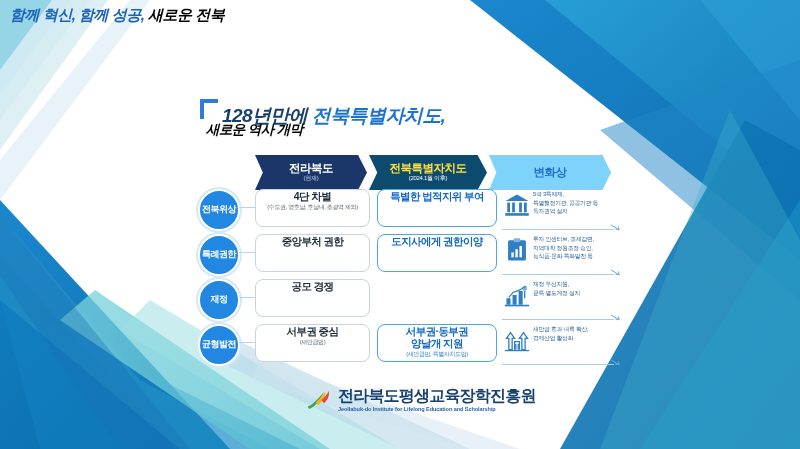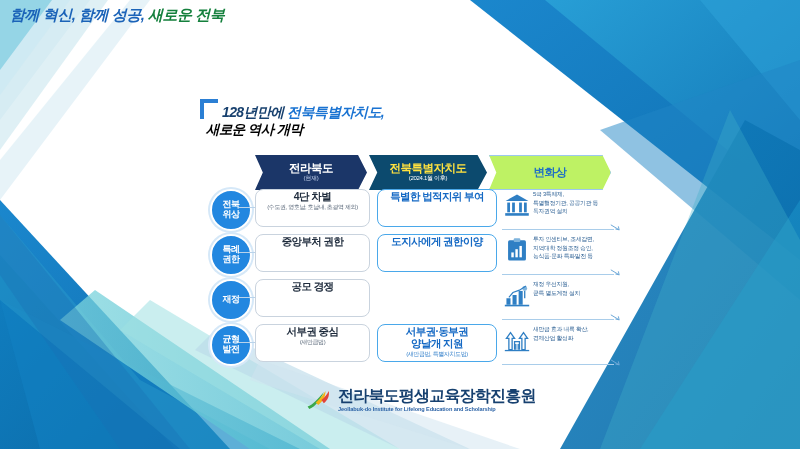--- a/index.html
+++ b/index.html
@@ -12,38 +12,38 @@
   #bg{position:absolute;inset:0;width:800px;height:449px;}
   .content{position:absolute;inset:0;}
 
   
   .kicker{
     position:absolute;left:10px;top:6px;
     font-size:15px;font-weight:bold;font-style:italic;
     letter-spacing:-0.5px;white-space:nowrap;
   }
   .kicker .k1{color:#1b63b8;}
-  .kicker .k2{color:#15803d;}
+  .kicker .k2{color:#000000;}
 
   .headline{
     position:absolute;left:0;top:46px;width:800px;text-align:center;
     font-size:28px;font-weight:bold;letter-spacing:-1.2px;
     color:#16406f;white-space:nowrap;
   }
   .headline .hl{color:#f5c518;}
 
   
   .subwrap{position:absolute;left:200px;top:99px;}
   .bracket{
     position:absolute;left:0;top:0;width:14px;height:16px;
     border-left:4px solid #2b7fd4;border-top:4px solid #2b7fd4;
   }
   .subline{
     position:absolute;left:22px;top:4px;
-    font-size:14px;font-weight:bold;font-style:italic;
+    font-size:19px;font-weight:bold;font-style:italic;
     color:#17406e;letter-spacing:-0.6px;white-space:nowrap;line-height:1.35;
   }
   .subline .blue{color:#1a73d2;}
   .subline2{
     position:absolute;left:6px;top:22px;
     font-size:13.5px;font-weight:bold;font-style:italic;
     color:#000000;letter-spacing:-0.6px;white-space:nowrap;
   }
 
   
@@ -61,31 +61,31 @@
   .chev-a{left:57px;width:112px;background:#1b3668;
     clip-path:polygon(0 0,92% 0,100% 50%,92% 100%,0 100%,7% 50%);}
   .chev-a .t1{color:#ffffff;}
   .chev-a .t2{color:#c8d6ef;}
 
   .chev-b{left:171px;width:118px;background:#0c4a6e;
     clip-path:polygon(0 0,92% 0,100% 50%,92% 100%,0 100%,7% 50%);}
   .chev-b .t1{color:#ffe23f;}
   .chev-b .t2{color:#ffffff;}
 
-  .chev-c{left:291px;width:122px;background:#bef264;border:1px solid #9cc8ee;
+  .chev-c{left:291px;width:122px;background:#7dd3fc;border:1px solid #9cc8ee;
     clip-path:polygon(0 0,93% 0,100% 50%,93% 100%,0 100%,6% 50%);}
   .chev-c .t1{color:#1f6fc4;}
 
   .row{position:relative;height:44px;margin-top:1px;}
 
   .badge{
-    position:absolute;left:12px;top:3px;width:38px;height:38px;border-radius:50%;
+    position:absolute;left:0;top:3px;width:38px;height:38px;border-radius:50%;
     background:#2287e0;border:2px solid #ffffff;
     box-shadow:0 0 0 2px #d5e8f8;
-    display:flex;flex-direction:column;align-items:center;justify-content:center;
+    display:flex;align-items:center;justify-content:center;
     color:#ffffff;font-size:9px;font-weight:bold;line-height:1.1;letter-spacing:-0.5px;
   }
   .connector{position:absolute;left:41px;top:21px;width:16px;height:1px;background:#b9d3ea;}
 
   .cell{
     position:absolute;top:3px;height:38px;border-radius:8px;background:#ffffff;
     display:flex;flex-direction:column;align-items:center;justify-content:flex-start;
     box-sizing:border-box;text-align:center;padding:0 4px;
   }
   .cell .c1{font-size:10.5px;font-weight:bold;letter-spacing:-0.6px;line-height:1.15;}

